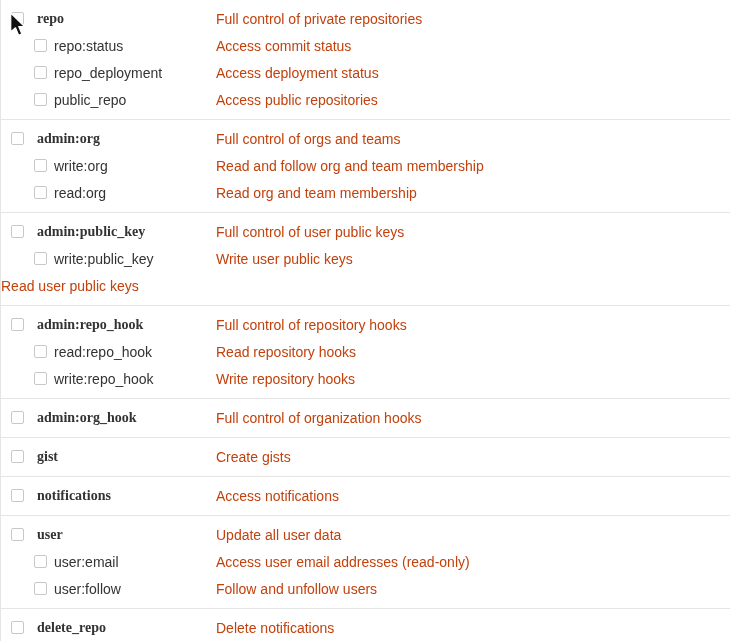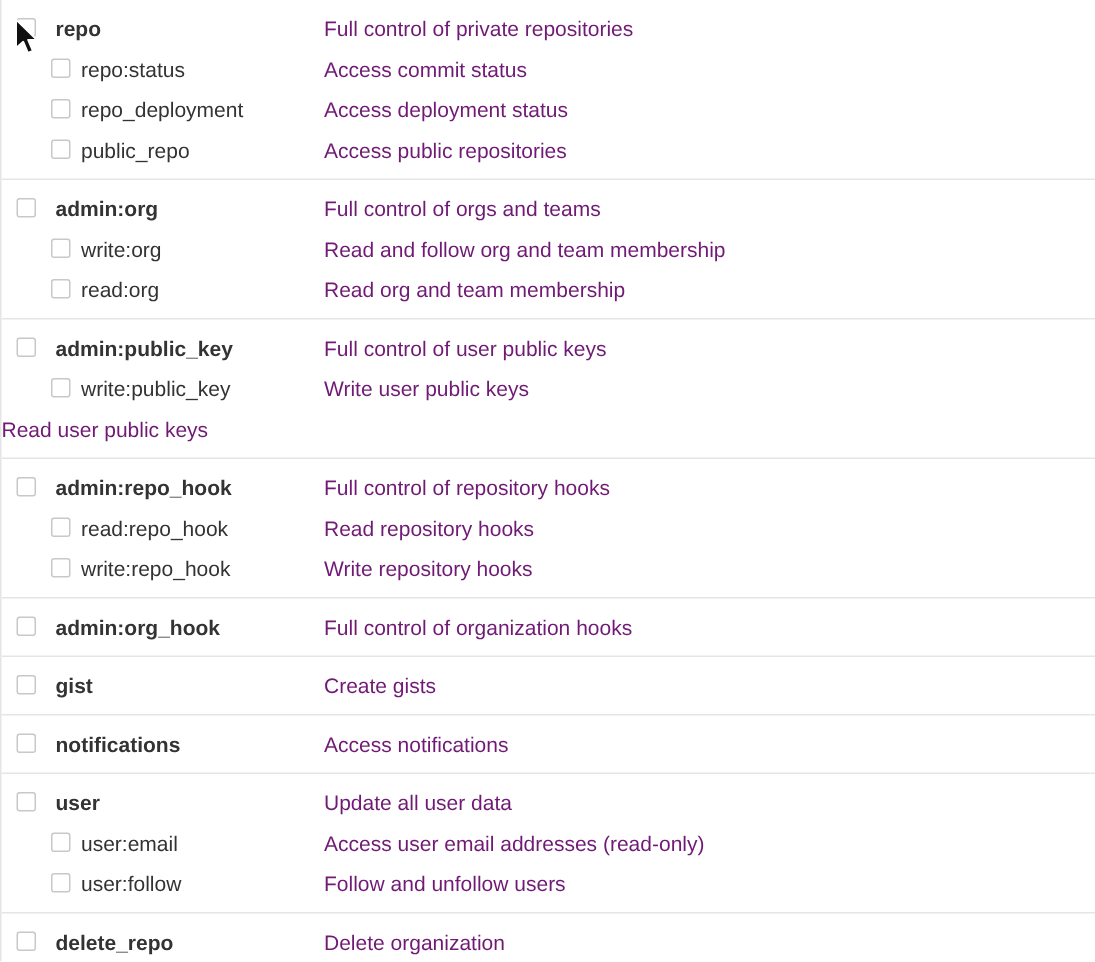--- a/index.html
+++ b/index.html
@@ -39,24 +39,24 @@
     height: 13px;
     box-sizing: border-box;
     border: 1px solid #c8c8c8;
     border-radius: 2px;
     background: #fff;
     cursor: pointer;
   }
   .row.top .checkbox { margin-left: 10px; }
   .row.sub .checkbox { margin-left: 33px; }
   .scope-name { color: #333333; }
-  .row.top .scope-name { margin-left: 13px; font-weight: bold; }
+  .row.top .scope-name { margin-left: 13px; font-weight: bold; font-family: Liberation Serif, serif; }
   .row.sub .scope-name { margin-left: 7px; }
   .desc {
-    color: #701a75;
+    color: #c2410c;
     white-space: nowrap;
   }
   .cursor {
     position: absolute;
     left: 8px;
     top: 12px;
     width: 17px;
     height: 26px;
     pointer-events: none;
     z-index: 5;
@@ -214,16 +214,16 @@
         </div>
         <span class="desc">Follow and unfollow users</span>
       </div>
     </div>
     <div class="group">
       <div class="row top">
         <div class="name-col">
           <span class="checkbox" role="checkbox" aria-checked="false"></span>
           <span class="scope-name">delete_repo</span>
         </div>
-        <span class="desc">Delete organization</span>
+        <span class="desc">Delete notifications</span>
       </div>
     </div>
   </div>
 
 </body></html>

